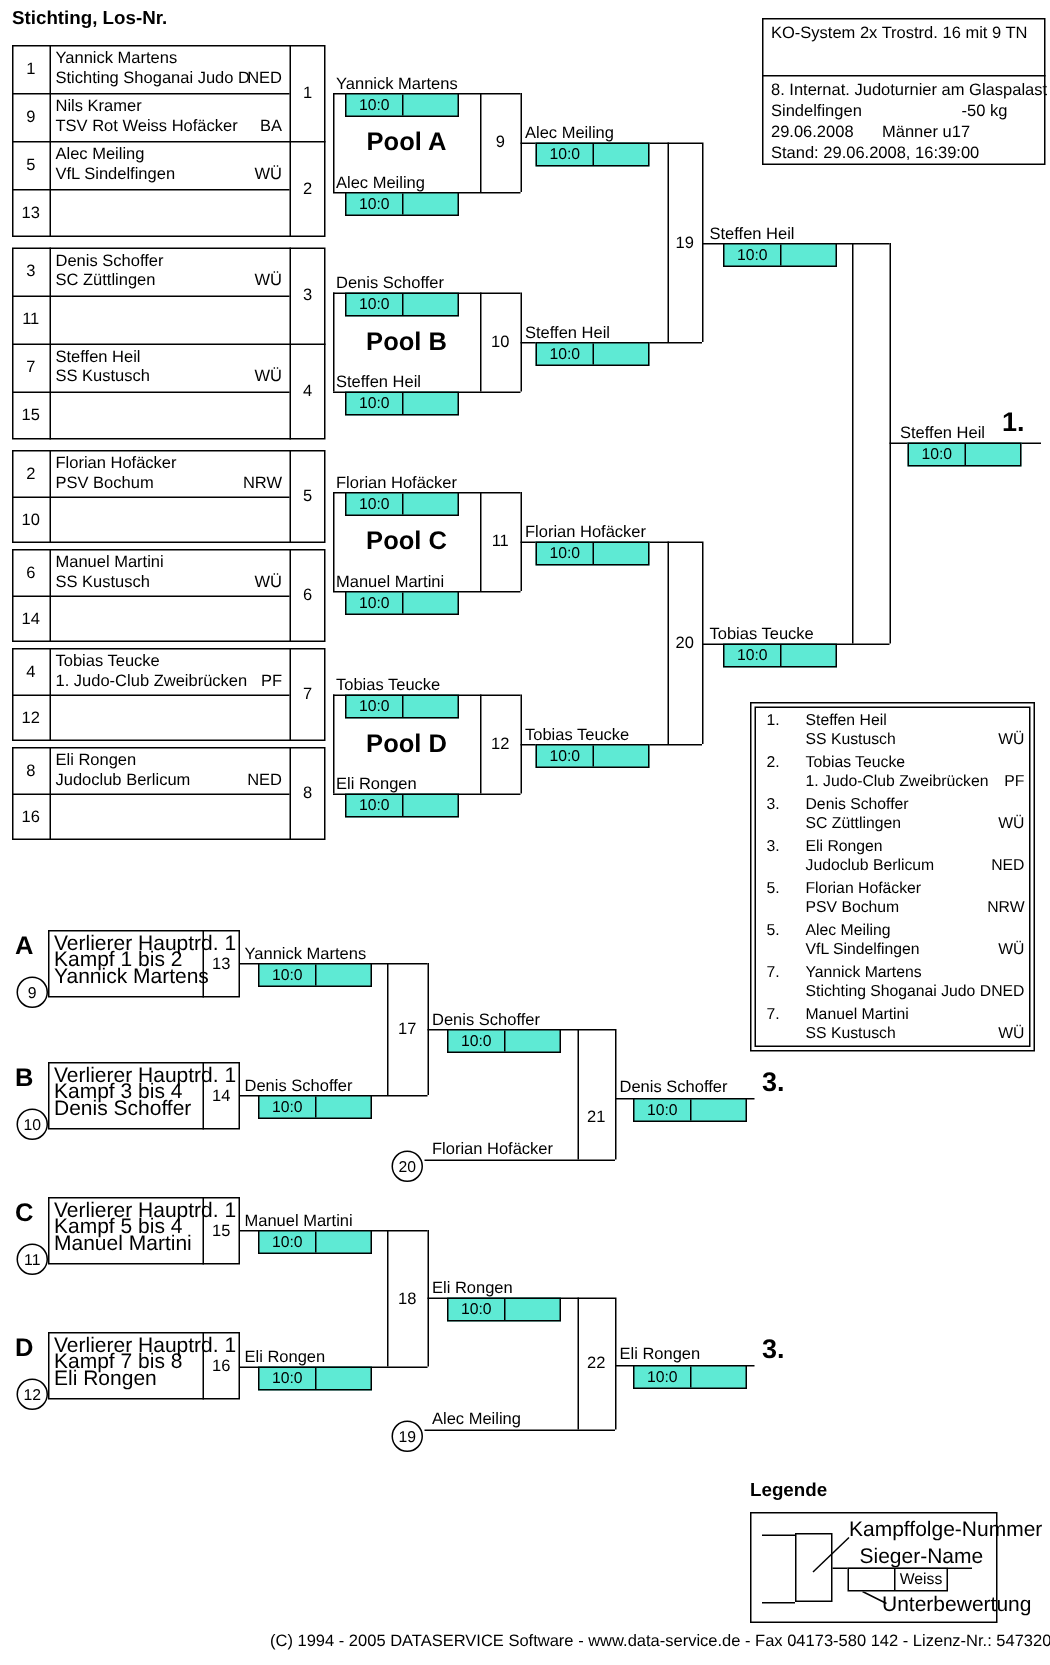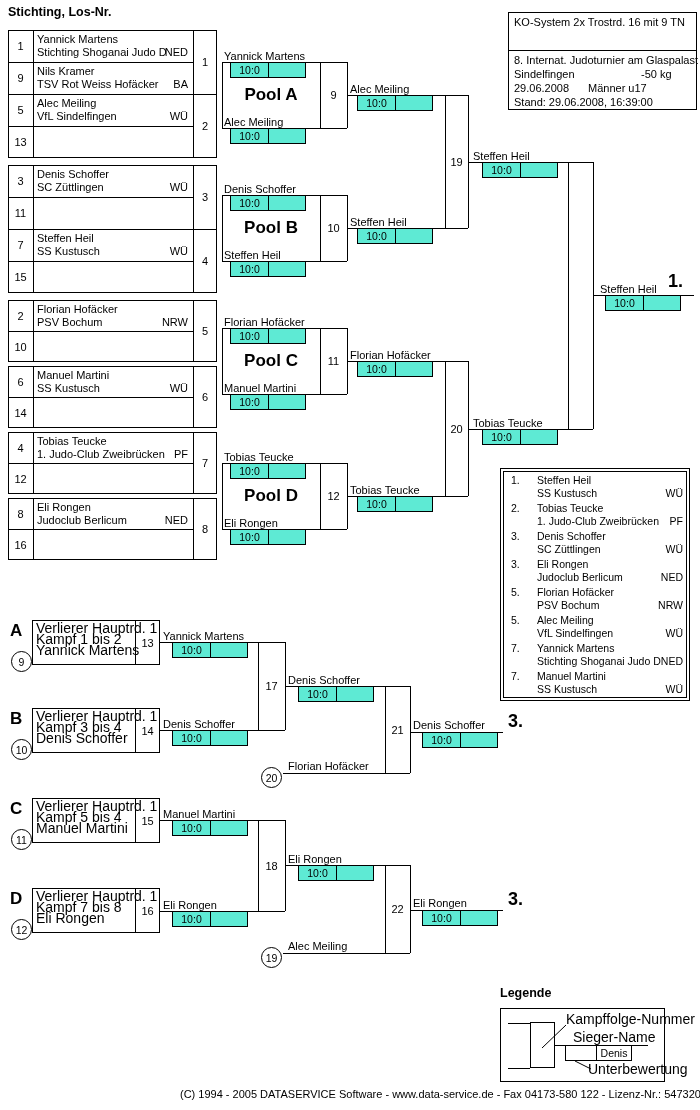--- a/index.html
+++ b/index.html
@@ -350,21 +350,21 @@
   <div class="mn" style="left:258px;top:642px;width:27px;height:88px">17</div>
   <div class="h" style="left:285px;top:686px;width:125px"></div>
   <div class="t" style="left:288px;top:674px">Denis Schoffer</div>
   <div class="sc" style="left:298px;top:686px">
       <span class="a">10:0</span>
       <span class="w"></span>
     </div>
 
   <div class="v" style="left:385px;top:686px;height:87px"></div>
   <div class="v" style="left:410px;top:686px;height:87px"></div>
-  <div class="mn" style="left:385px;top:686px;width:25px;height:87px">21</div>
+  <div class="mn" style="left:385px;top:701px;width:25px;height:87px">21</div>
   <div class="h" style="left:283px;top:773px;width:127px"></div>
   <div class="circ" style="left:261px;top:767px">20</div>
   <div class="t" style="left:288px;top:760px">Florian Hofäcker</div>
   <div class="h" style="left:410px;top:732px;width:93px"></div>
   <div class="t" style="left:413px;top:719px">Denis Schoffer</div>
   <div class="sc" style="left:422px;top:732px">
       <span class="a">10:0</span>
       <span class="w"></span>
     </div>
   <div class="plc" style="left:508px;top:711px">3.</div>
@@ -430,19 +430,19 @@
   <div class="h" style="left:508px;top:1068px;width:22px"></div>
   <div class="h" style="left:555px;top:1045px;width:93px"></div>
   <svg style="position:absolute;left:500px;top:1008px" width="165" height="74">
     <line x1="42" y1="40" x2="66" y2="17" stroke="#000" stroke-width="1"></line>
     <line x1="75" y1="53" x2="91" y2="61" stroke="#000" stroke-width="1"></line>
   </svg>
   <div class="t10" style="left:566px;top:1013px">Kampffolge-Nummer</div>
   <div class="t10" style="left:573px;top:1031px">Sieger-Name</div>
   <div class="sc2" style="left:565px;top:1045px">
       <span class="a"></span>
-      <span class="z">Denis</span>
+      <span class="z">Weiss</span>
     </div>
   <div class="t10" style="left:588px;top:1063px">Unterbewertung</div>
 
-  <div class="t" style="left:180px;top:1088px">(C) 1994 - 2005 DATASERVICE Software - www.data-service.de - Fax 04173-580 122 - Lizenz-Nr.: 547320</div>
+  <div class="t" style="left:180px;top:1088px">(C) 1994 - 2005 DATASERVICE Software - www.data-service.de - Fax 04173-580 142 - Lizenz-Nr.: 547320</div>
 
 </div>
 
 </body></html>

